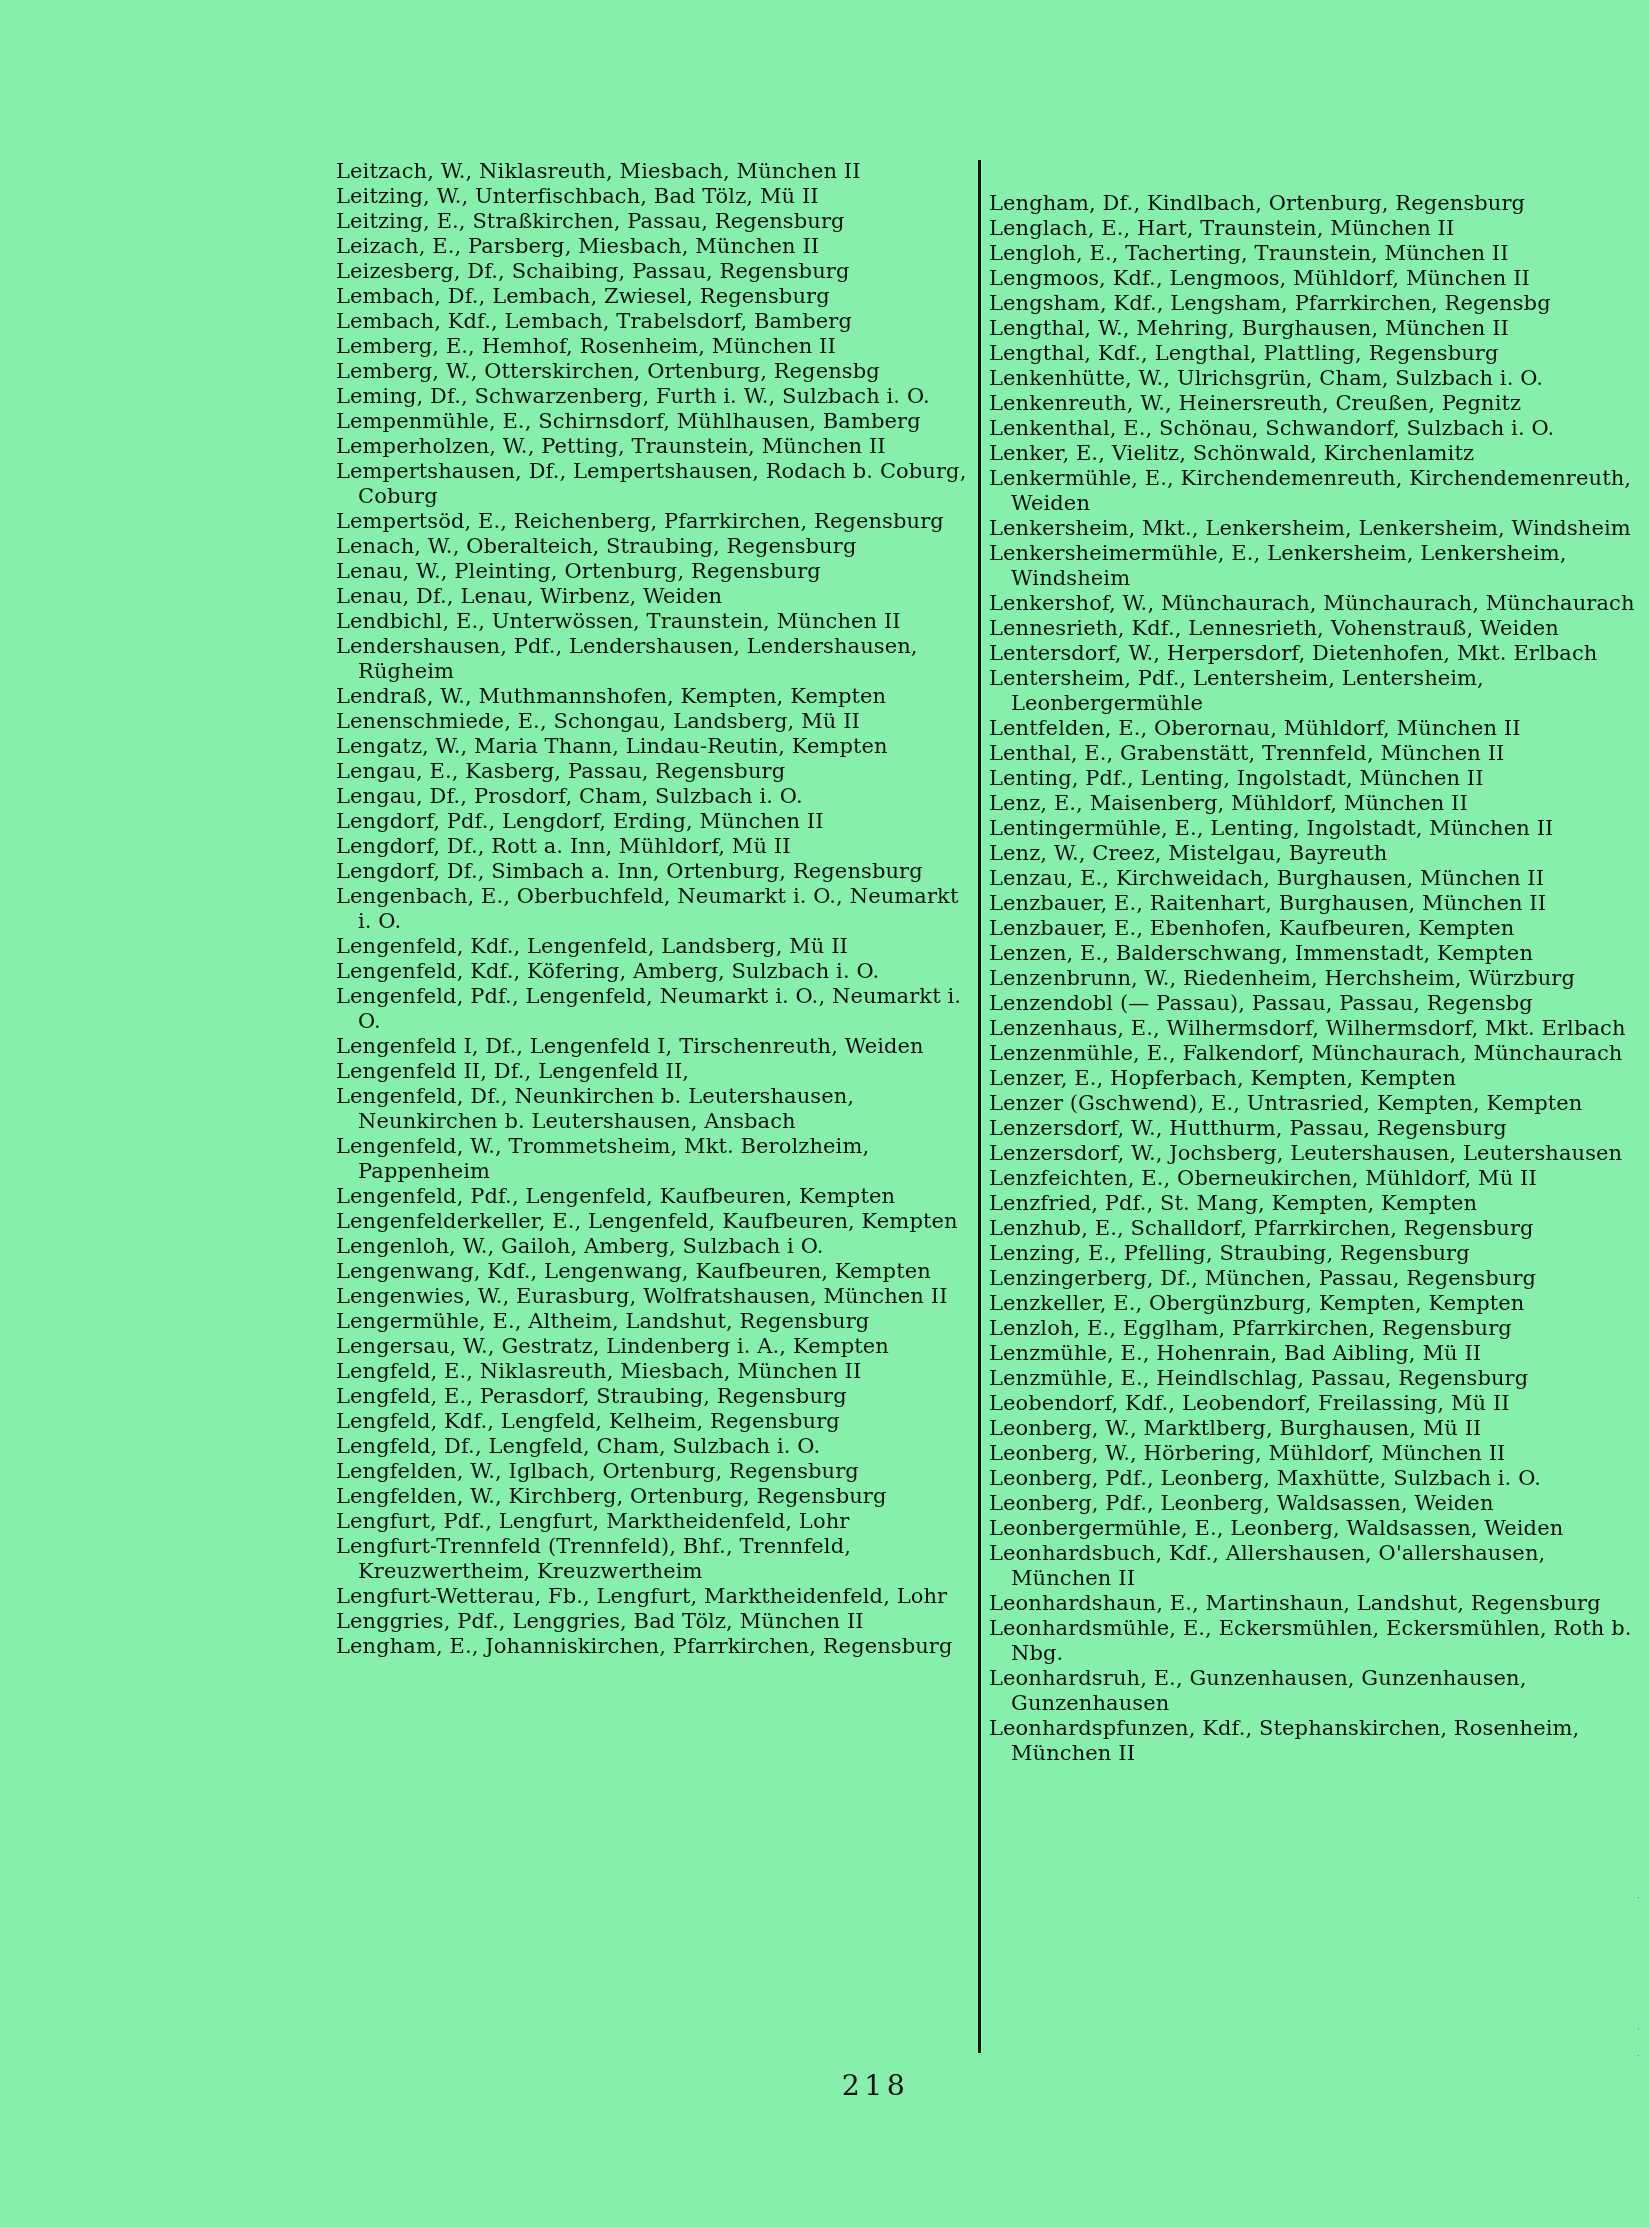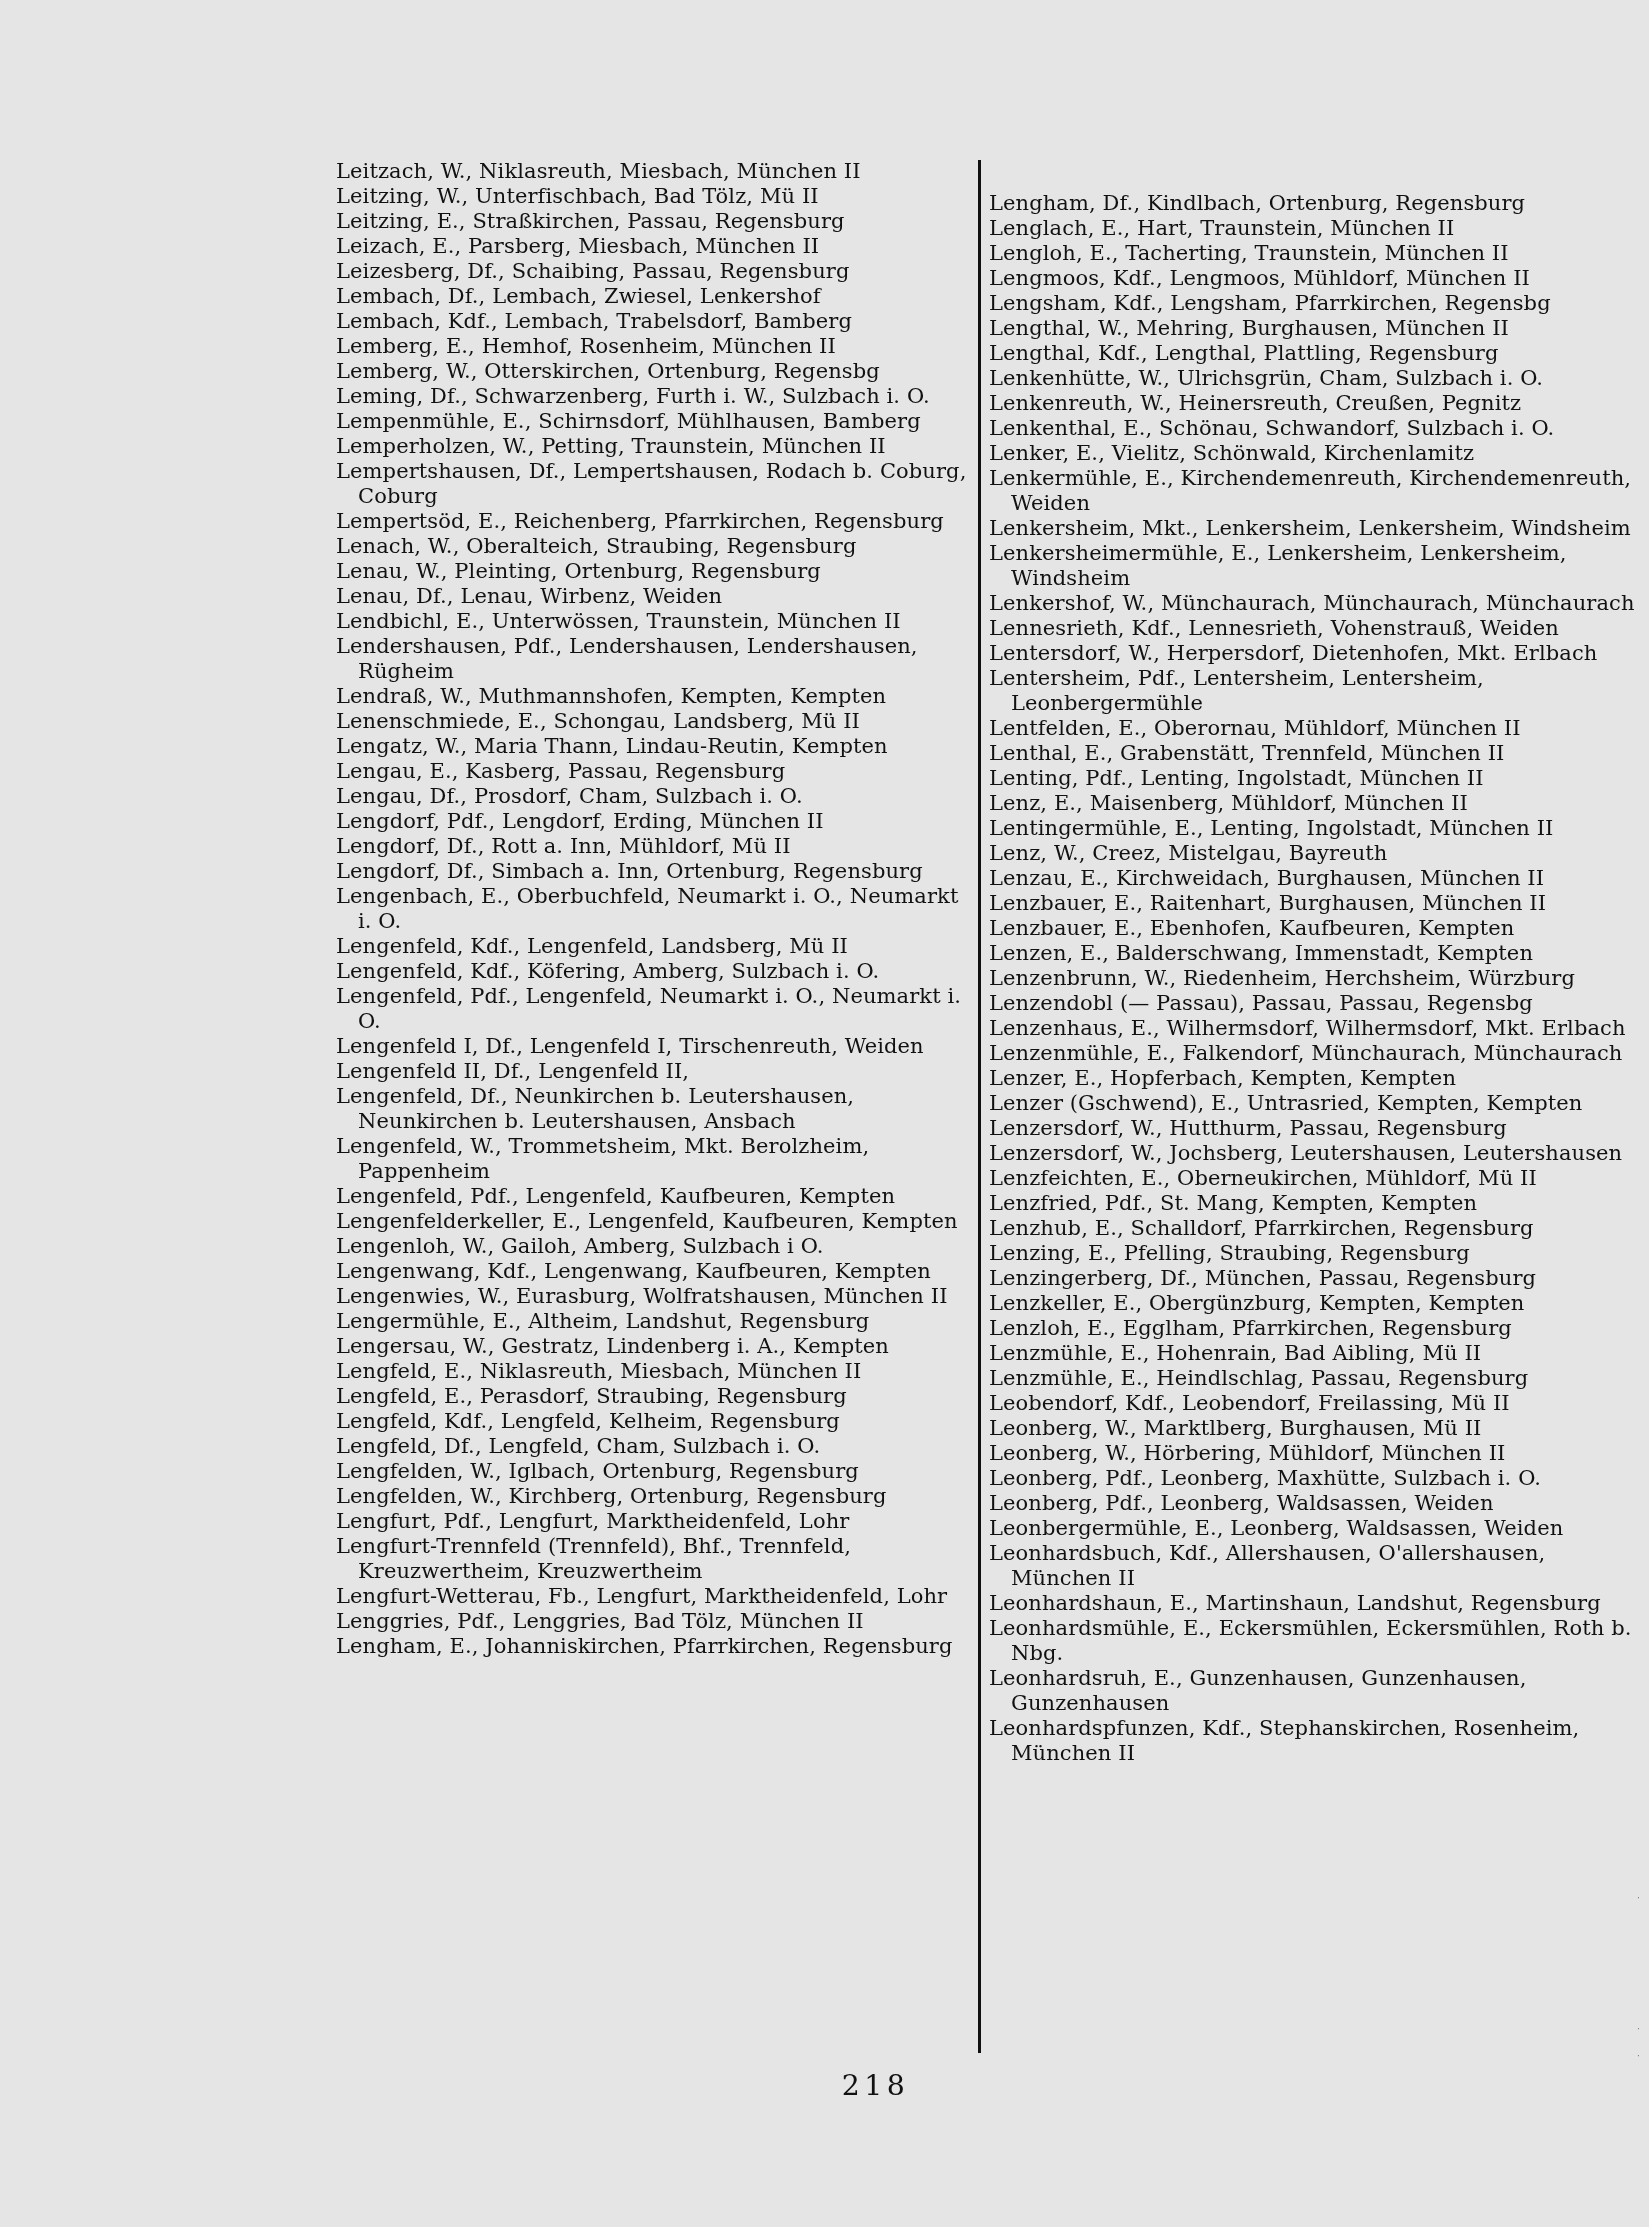--- a/index.html
+++ b/index.html
@@ -1,17 +1,17 @@
 <!DOCTYPE html>
 <html style="font-size:8.8px"><head>
 <meta charset="utf-8">
 <style>
   html, body { margin: 0; padding: 0; background: #ffffff; }
   body { width: 1649px; height: 2227px; position: relative; overflow: hidden; }
-  .page { position: absolute; left: 0; top: 0; width: 1649px; height: 2227px; background: #e5e5e5; }
+  .page { position: absolute; left: 0; top: 0; width: 1649px; height: 2227px; background: #86efac; }
   .col {
     position: absolute;
     top: 159px;
     font-family: "DejaVu Serif", serif;
     font-size: 21px;
     line-height: 25px;
     color: #111111;
     letter-spacing: 0.1px;
   }
   .col-left { left: 336px; width: 637px; }
@@ -42,21 +42,21 @@
 </head>
 <body>
 
 <div class="page">
   <div class="col col-left" id="col-left">
       <p class="entry">Leitzach, W., Niklasreuth, Miesbach, München II</p>
       <p class="entry">Leitzing, W., Unterfischbach, Bad Tölz, Mü II</p>
       <p class="entry">Leitzing, E., Straßkirchen, Passau, Regensburg</p>
       <p class="entry">Leizach, E., Parsberg, Miesbach, München II</p>
       <p class="entry">Leizesberg, Df., Schaibing, Passau, Regensburg</p>
-      <p class="entry">Lembach, Df., Lembach, Zwiesel, Lenkershof</p>
+      <p class="entry">Lembach, Df., Lembach, Zwiesel, Regensburg</p>
       <p class="entry">Lembach, Kdf., Lembach, Trabelsdorf, Bamberg</p>
       <p class="entry">Lemberg, E., Hemhof, Rosenheim, München II</p>
       <p class="entry">Lemberg, W., Otterskirchen, Ortenburg, Regensbg</p>
       <p class="entry">Leming, Df., Schwarzenberg, Furth i. W., Sulzbach i. O.</p>
       <p class="entry">Lempenmühle, E., Schirnsdorf, Mühlhausen, Bamberg</p>
       <p class="entry">Lemperholzen, W., Petting, Traunstein, München II</p>
       <p class="entry">Lempertshausen, Df., Lempertshausen, Rodach b. Coburg, Coburg</p>
       <p class="entry">Lempertsöd, E., Reichenberg, Pfarrkirchen, Regensburg</p>
       <p class="entry">Lenach, W., Oberalteich, Straubing, Regensburg</p>
       <p class="entry">Lenau, W., Pleinting, Ortenburg, Regensburg</p>

